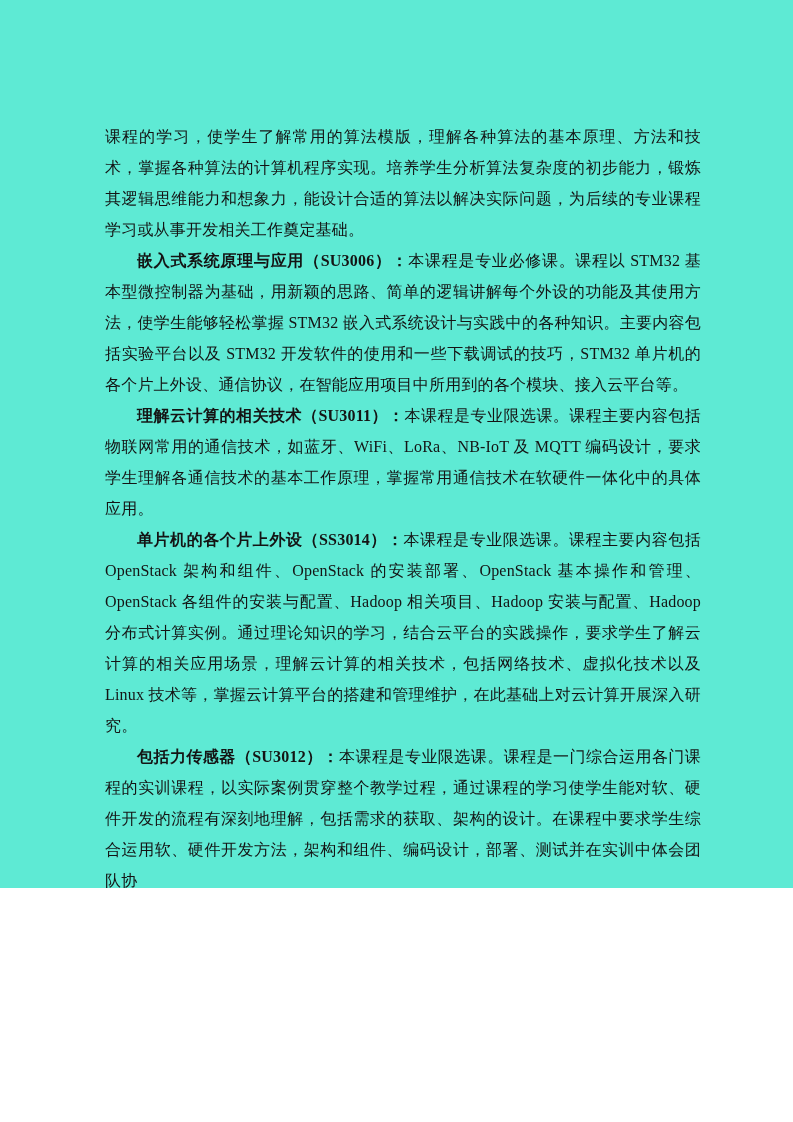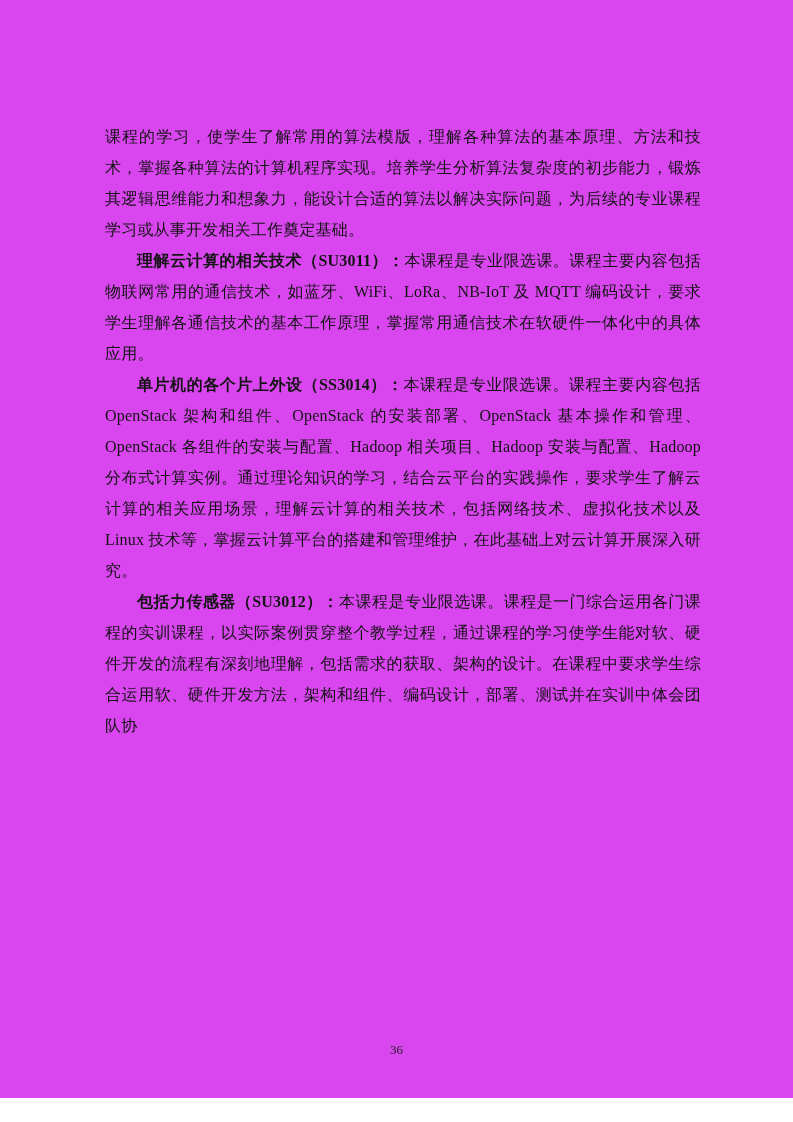--- a/index.html
+++ b/index.html
@@ -3,22 +3,22 @@
 <meta charset="utf-8">
 <style>
   html, body {
     margin: 0;
     padding: 0;
     background: #ffffff;
   }
   .page {
     position: relative;
     width: 793px;
-    height: 1098px;
-    background: #d946ef;
+    height: 888px;
+    background: #5eead4;
     overflow: hidden;
     font-family: "Liberation Serif", "DejaVu Serif", serif;
     color: #141414;
   }
   .text-block {
     position: absolute;
     left: 105px;
     top: 121px;
     width: 596px;
     font-size: 16px;
@@ -49,20 +49,21 @@
   }
 </style>
 </head>
 <body>
 
 <div class="page">
   <div class="text-block">
 
     <p class="para no-indent"><span>课程的学习，使学生了解常用的算法模版，理解各种算法的基本原理、方法和技术，掌握各种算法的计算机程序实现。培养学生分析算法复杂度的初步能力，锻炼其逻辑思维能力和想象力，能设计合适的算法以解决实际问题，为后续的专业课程学习或从事开发相关工作奠定基础。</span></p>
 
+    <p class="para"><span class="course-title">嵌入式系统原理与应用（SU3006）：</span><span>本课程是专业必修课。课程以 STM32 基本型微控制器为基础，用新颖的思路、简单的逻辑讲解每个外设的功能及其使用方法，使学生能够轻松掌握 STM32 嵌入式系统设计与实践中的各种知识。主要内容包括实验平台以及 STM32 开发软件的使用和一些下载调试的技巧，STM32 单片机的各个片上外设、通信协议，在智能应用项目中所用到的各个模块、接入云平台等。</span></p>
 
     <p class="para"><span class="course-title">理解云计算的相关技术（SU3011）：</span><span>本课程是专业限选课。课程主要内容包括物联网常用的通信技术，如蓝牙、WiFi、LoRa、NB-IoT 及 MQTT 编码设计，要求学生理解各通信技术的基本工作原理，掌握常用通信技术在软硬件一体化中的具体应用。</span></p>
 
     <p class="para"><span class="course-title">单片机的各个片上外设（SS3014）：</span><span>本课程是专业限选课。课程主要内容包括 OpenStack 架构和组件、OpenStack 的安装部署、OpenStack 基本操作和管理、OpenStack 各组件的安装与配置、Hadoop 相关项目、Hadoop 安装与配置、Hadoop 分布式计算实例。通过理论知识的学习，结合云平台的实践操作，要求学生了解云计算的相关应用场景，理解云计算的相关技术，包括网络技术、虚拟化技术以及 Linux 技术等，掌握云计算平台的搭建和管理维护，在此基础上对云计算开展深入研究。</span></p>
 
 
     <p class="para"><span class="course-title">包括力传感器（SU3012）：</span><span>本课程是专业限选课。课程是一门综合运用各门课程的实训课程，以实际案例贯穿整个教学过程，通过课程的学习使学生能对软、硬件开发的流程有深刻地理解，包括需求的获取、架构的设计。在课程中要求学生综合运用软、硬件开发方法，架构和组件、编码设计，部署、测试并在实训中体会团队协</span></p>
 
   </div>
 

